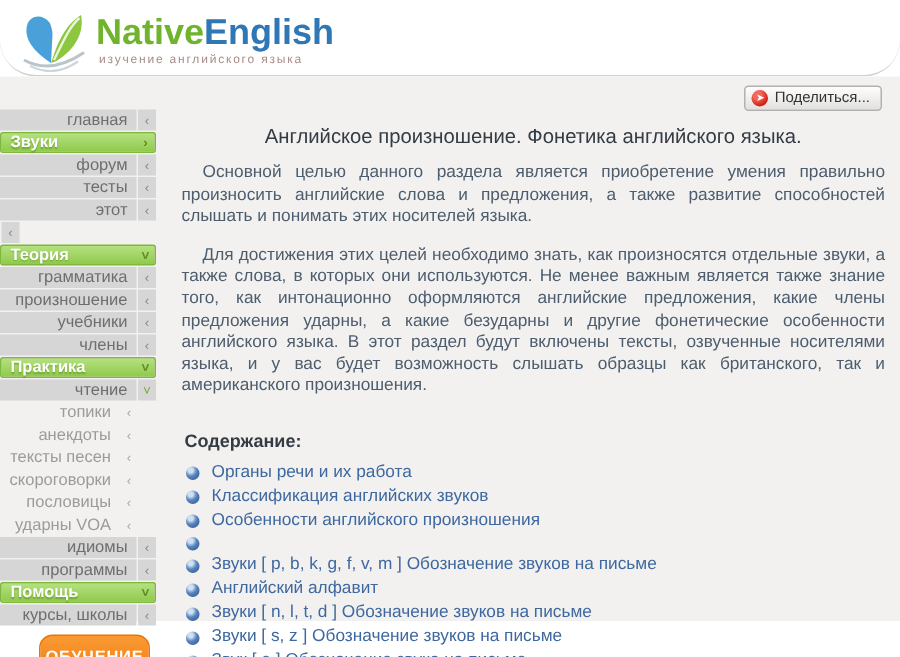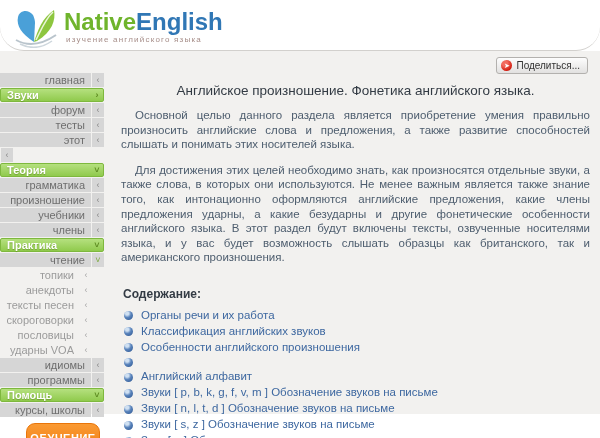--- a/index.html
+++ b/index.html
@@ -203,28 +203,28 @@
         </li>
       <li class="toc-item">
           <span class="toc-bullet"></span>
           <span class="toc-link">Особенности английского произношения</span>
         </li>
       <li class="toc-item">
           <span class="toc-bullet"></span>
         </li>
       <li class="toc-item">
           <span class="toc-bullet"></span>
+          <span class="toc-link">Звуки [ p, b, k, g, f, v, m ] Обозначение звуков на письме</span>
+        </li>
+      <li class="toc-item">
+          <span class="toc-bullet"></span>
           <span class="toc-link">Английский алфавит</span>
         </li>
       <li class="toc-item">
           <span class="toc-bullet"></span>
-          <span class="toc-link">Звуки [ p, b, k, g, f, v, m ] Обозначение звуков на письме</span>
-        </li>
-      <li class="toc-item">
-          <span class="toc-bullet"></span>
           <span class="toc-link">Звуки [ n, l, t, d ] Обозначение звуков на письме</span>
         </li>
       <li class="toc-item">
           <span class="toc-bullet"></span>
           <span class="toc-link">Звуки [ s, z ] Обозначение звуков на письме</span>
         </li>
       <li class="toc-item">
           <span class="toc-bullet"></span>
           <span class="toc-link">Звук [ e ] Обозначение звука на письме</span>
         </li>

